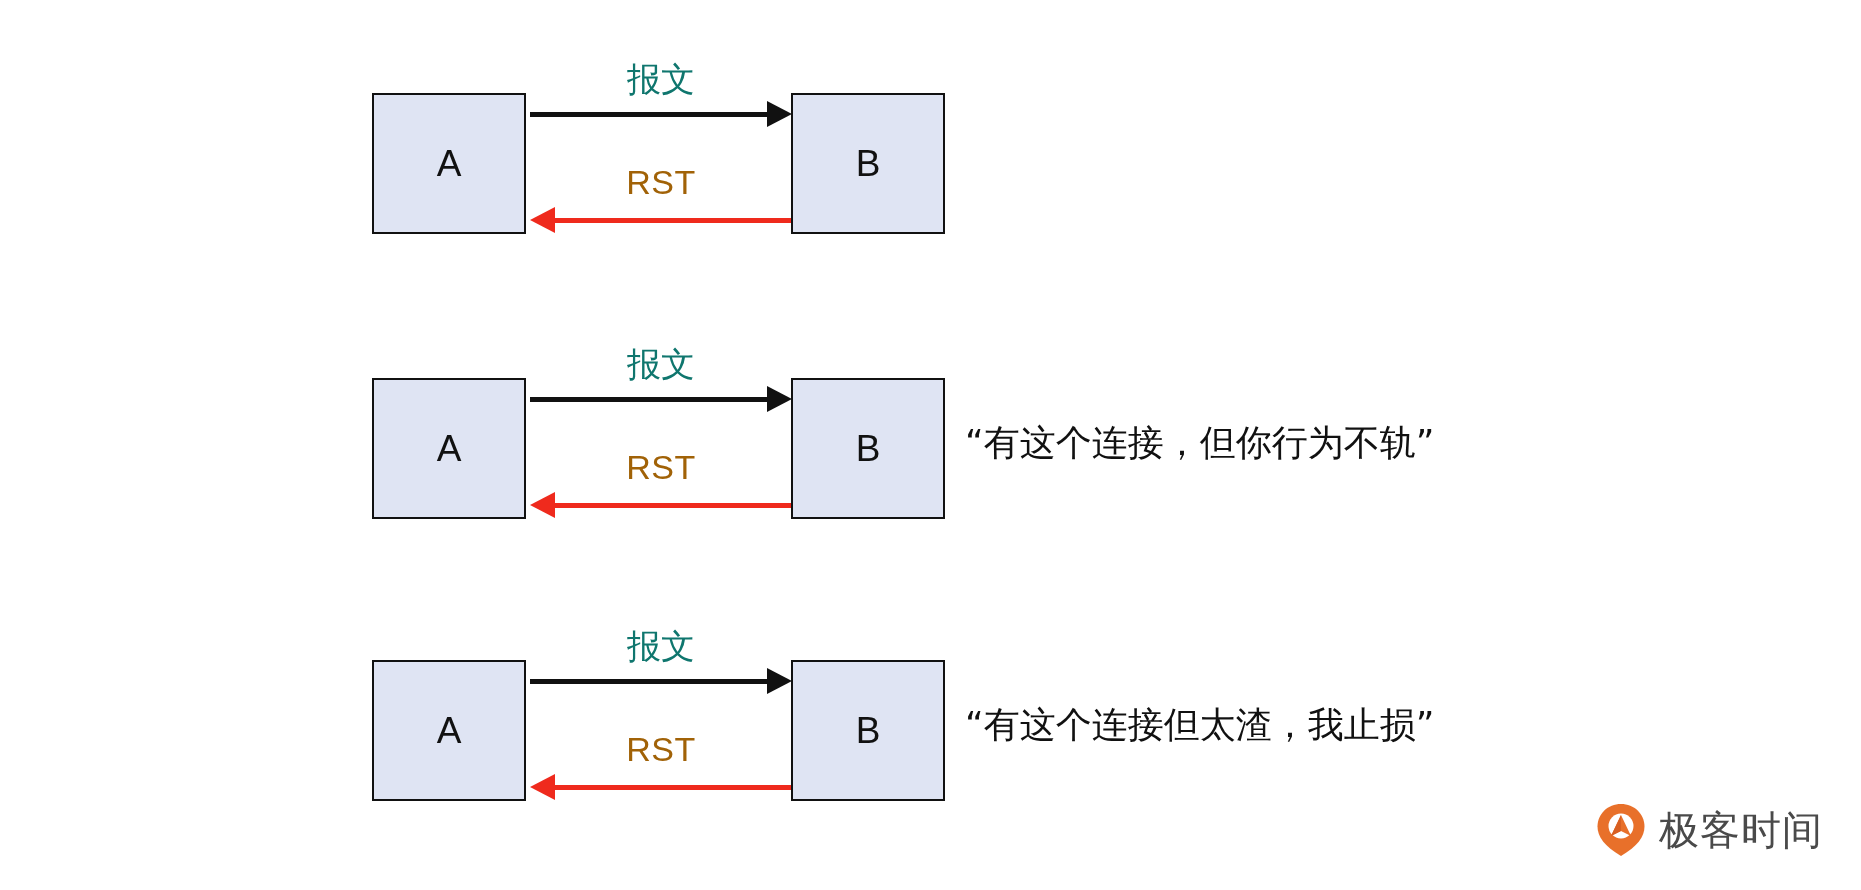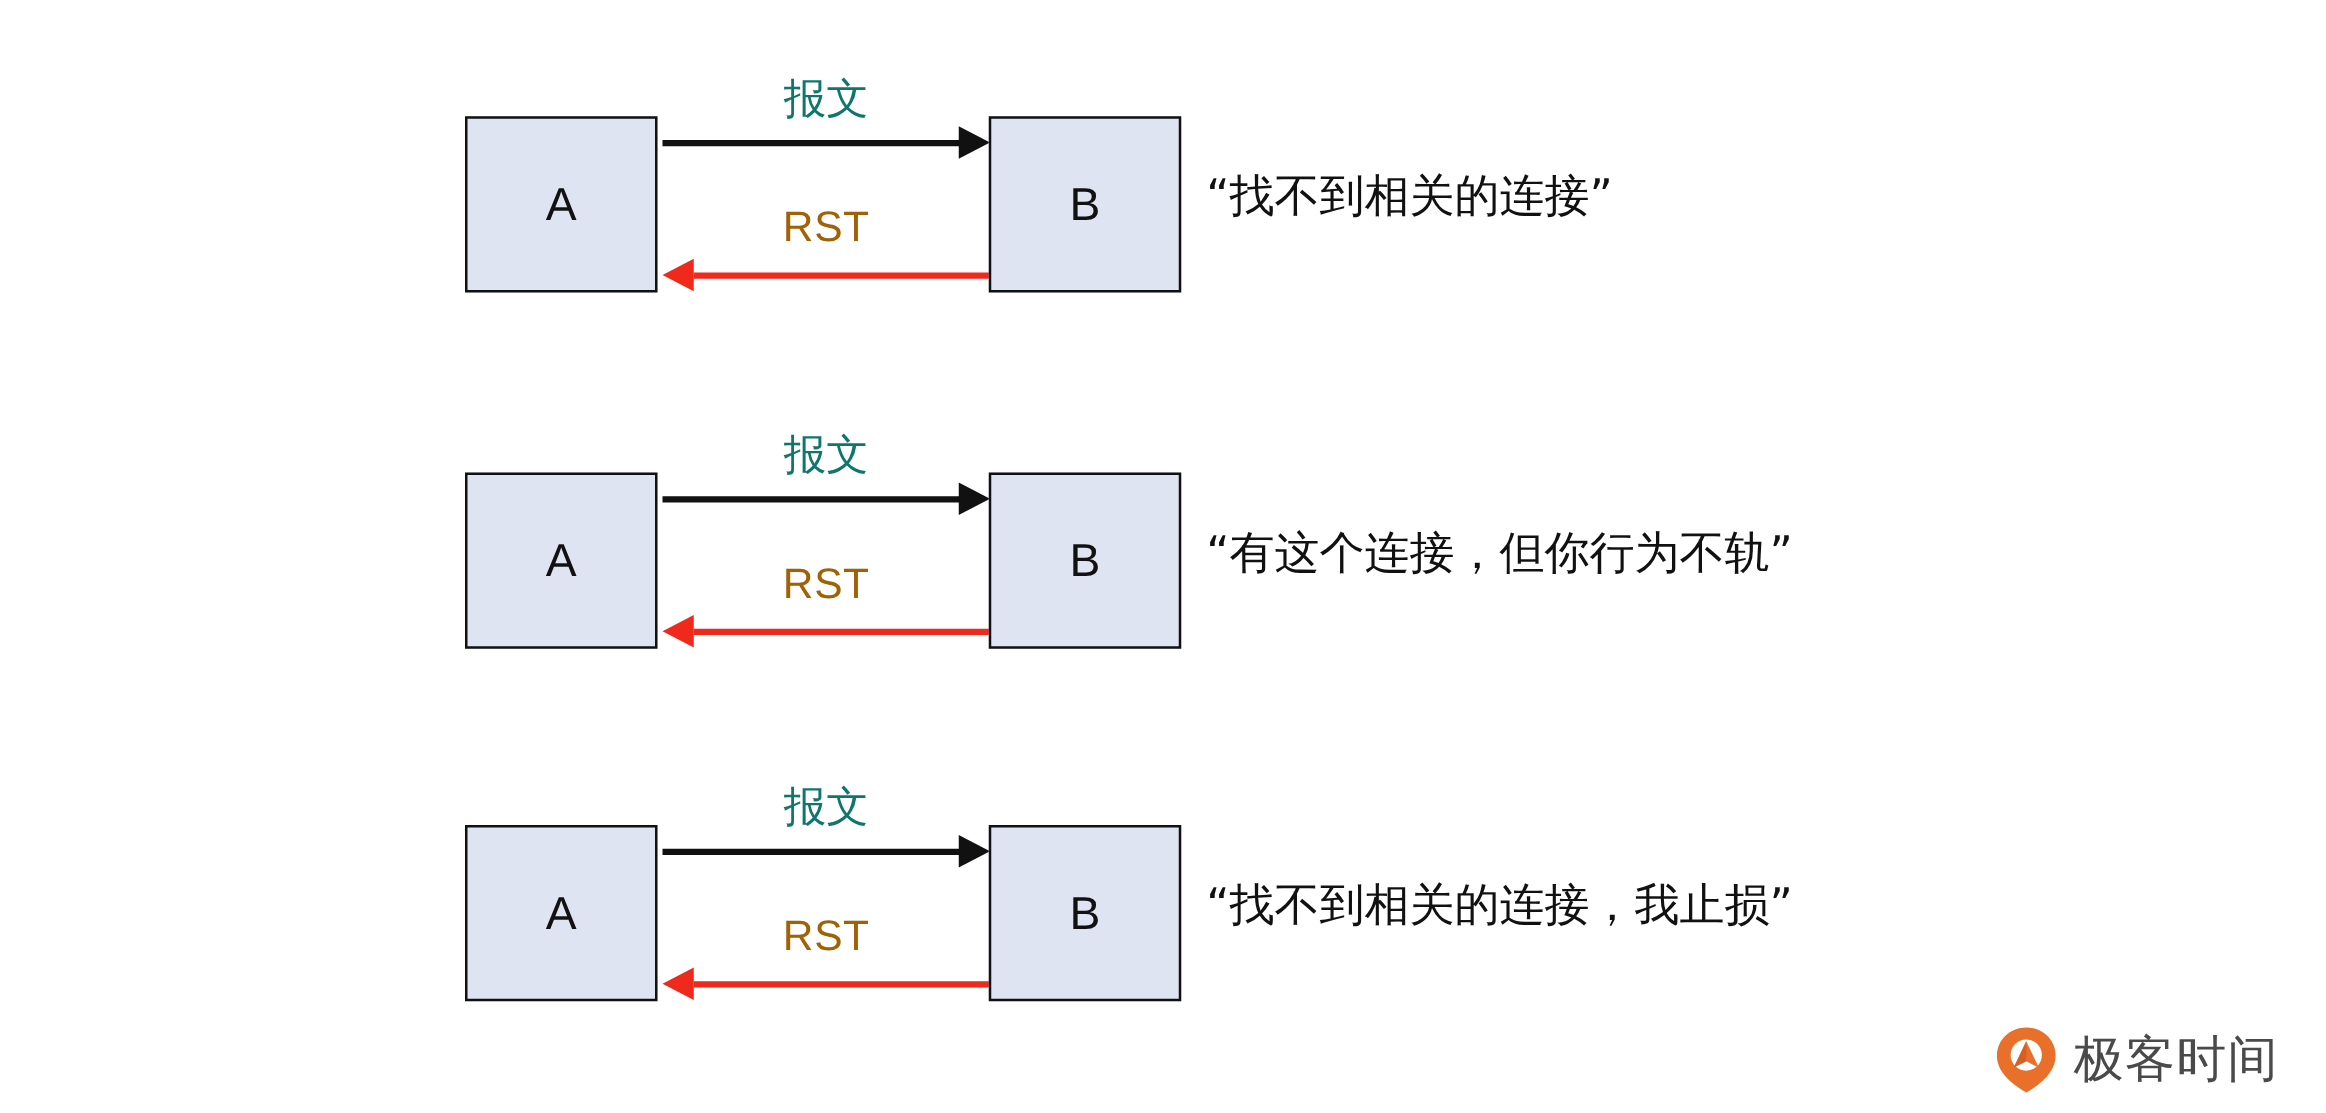--- a/index.html
+++ b/index.html
@@ -124,21 +124,21 @@
     line-height: 1;
     color: #111111;
     white-space: nowrap;
     font-family: "DejaVu Sans", "Liberation Sans", sans-serif;
   }
 
   
   #brand {
     position: absolute;
     right: 38px;
-    bottom: 14px;
+    bottom: 32px;
     display: flex;
     align-items: center;
     gap: 12px;
   }
   #brand .mark {
     width: 52px;
     height: 56px;
     flex: 0 0 auto;
   }
   #brand .brand-text {
@@ -166,21 +166,20 @@
 
       <div class="arrow-label label-rev">RST</div>
       <div class="arrow-line arrow-rev"></div>
       <div class="arrow-rev-head"></div>
     </div>
 
     <div class="node node-b">
       <span class="node-label">B</span>
     </div>
 
-    <div class="annotation">“找不到相关的连接”</div>
   </div>
 
   <div class="row row-2">
     <div class="node node-a">
       <span class="node-label">A</span>
     </div>
 
     <div class="arrow-wrap">
       <div class="arrow-label label-fwd">报文</div>
       <div class="arrow-line arrow-fwd"></div>
@@ -210,21 +209,21 @@
 
       <div class="arrow-label label-rev">RST</div>
       <div class="arrow-line arrow-rev"></div>
       <div class="arrow-rev-head"></div>
     </div>
 
     <div class="node node-b">
       <span class="node-label">B</span>
     </div>
 
-    <div class="annotation">“找不到相关的连接，我止损”</div>
+    <div class="annotation">“有这个连接但太渣，我止损”</div>
   </div>
 
   <div id="brand">
     <span class="mark">
       <svg viewBox="0 0 52 56" width="52" height="56" aria-hidden="true">
         <path d="M26 2 C12.8 2 2.5 12 2.5 24.6 C2.5 34.5 9.5 44.6 26 54 C42.5 44.6 49.5 34.5 49.5 24.6 C49.5 12 39.2 2 26 2 Z" fill="#e8702a"></path>
         <circle cx="26" cy="24" r="12.5" fill="#ffffff"></circle>
         <path d="M26 13 L36 34 L26 29 L16 34 Z" fill="#e8702a"></path>
         <path d="M26 13 L16 34 L26 29 Z" fill="#d85f22"></path>
       </svg>

